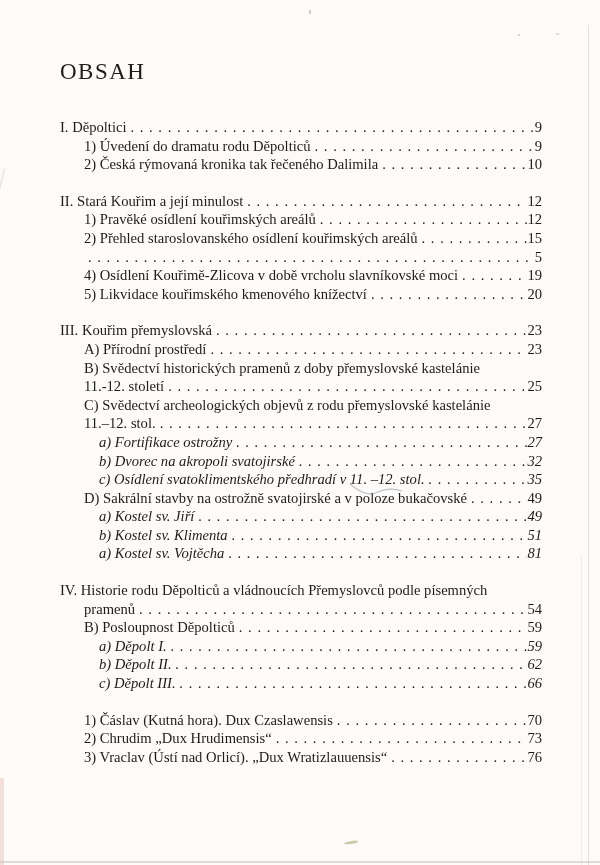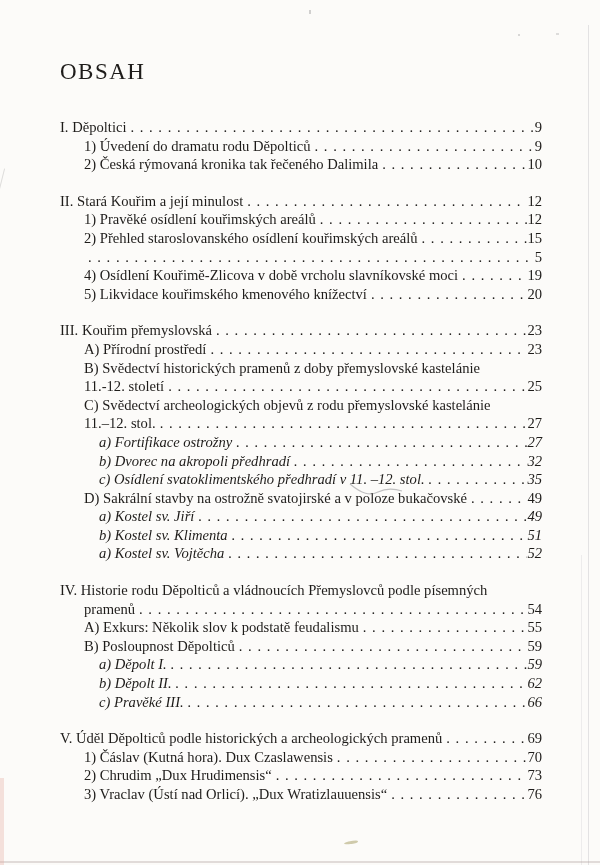--- a/index.html
+++ b/index.html
@@ -138,21 +138,21 @@
           <span class="toc-label">11.–12. stol.</span>
           <span class="dots"></span>
           <span class="toc-page">27</span>
         </div>
         <div class="toc-row indent-2 italic">
           <span class="toc-label">a) Fortifikace ostrožny</span>
           <span class="dots"></span>
           <span class="toc-page">27</span>
         </div>
         <div class="toc-row indent-2 italic">
-          <span class="toc-label">b) Dvorec na akropoli předhradí</span>
+          <span class="toc-label">b) Dvorec na akropoli svatojirské</span>
           <span class="dots"></span>
           <span class="toc-page">32</span>
         </div>
         <div class="toc-row indent-2 italic">
           <span class="toc-label">c) Osídlení svatoklimentského předhradí v 11. –12. stol.</span>
           <span class="dots"></span>
           <span class="toc-page">35</span>
         </div>
         <div class="toc-row indent-1">
           <span class="toc-label">D) Sakrální stavby na ostrožně svatojirské a v poloze bukačovské</span>
@@ -165,64 +165,54 @@
           <span class="toc-page">49</span>
         </div>
         <div class="toc-row indent-2 italic">
           <span class="toc-label">b) Kostel sv. Klimenta</span>
           <span class="dots"></span>
           <span class="toc-page">51</span>
         </div>
         <div class="toc-row indent-2 italic">
           <span class="toc-label">a) Kostel sv. Vojtěcha</span>
           <span class="dots"></span>
-          <span class="toc-page">52</span>
+          <span class="toc-page">81</span>
         </div>
       </div>
       <div class="toc-section">
         <div class="toc-row">
           <span class="toc-label">IV. Historie rodu Děpolticů a vládnoucích Přemyslovců podle písemných</span>
         </div>
         <div class="toc-row indent-1">
           <span class="toc-label">pramenů</span>
           <span class="dots"></span>
           <span class="toc-page">54</span>
         </div>
         <div class="toc-row indent-1">
-          <span class="toc-label">A) Exkurs: Několik slov k podstatě feudalismu</span>
-          <span class="dots"></span>
-          <span class="toc-page">55</span>
-        </div>
-        <div class="toc-row indent-1">
           <span class="toc-label">B) Posloupnost Děpolticů</span>
           <span class="dots"></span>
           <span class="toc-page">59</span>
         </div>
         <div class="toc-row indent-2 italic">
           <span class="toc-label">a) Děpolt I.</span>
           <span class="dots"></span>
           <span class="toc-page">59</span>
         </div>
         <div class="toc-row indent-2 italic">
           <span class="toc-label">b) Děpolt II.</span>
           <span class="dots"></span>
           <span class="toc-page">62</span>
         </div>
         <div class="toc-row indent-2 italic">
-          <span class="toc-label">c) Pravěké III.</span>
+          <span class="toc-label">c) Děpolt III.</span>
           <span class="dots"></span>
           <span class="toc-page">66</span>
         </div>
       </div>
       <div class="toc-section">
-        <div class="toc-row">
-          <span class="toc-label">V. Úděl Děpolticů podle historických a archeologických pramenů</span>
-          <span class="dots"></span>
-          <span class="toc-page">69</span>
-        </div>
         <div class="toc-row indent-1">
           <span class="toc-label">1) Čáslav (Kutná hora). Dux Czaslawensis</span>
           <span class="dots"></span>
           <span class="toc-page">70</span>
         </div>
         <div class="toc-row indent-1">
           <span class="toc-label">2) Chrudim „Dux Hrudimensis“</span>
           <span class="dots"></span>
           <span class="toc-page">73</span>
         </div>

